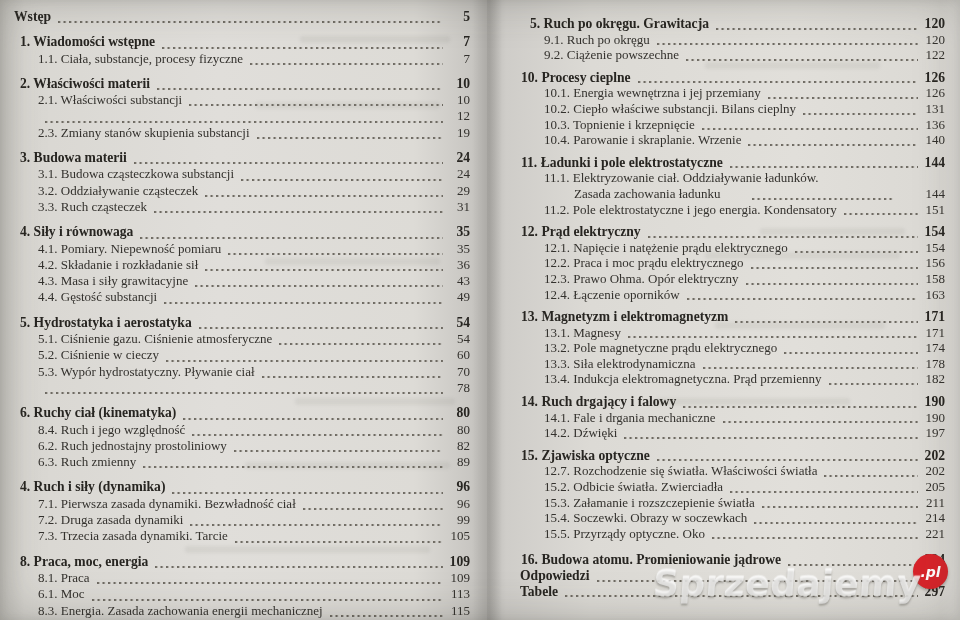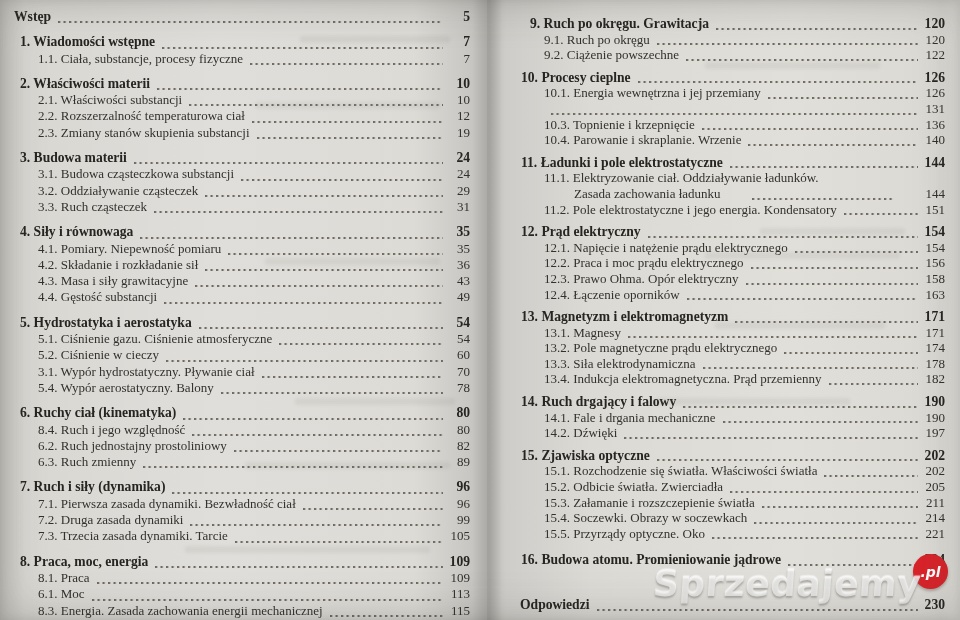--- a/index.html
+++ b/index.html
@@ -40,21 +40,21 @@
   .toc-row.front   { font-weight:bold; font-size:13.6px; color:#272521; padding-left:2px; margin-top:9px; }
   .toc-row.chapter { font-weight:bold; font-size:13.6px; color:#272521; padding-left:8px; margin-top:9px; }
   .toc-row.sub     { padding-left:26px; }
   .toc-row.cont    { padding-left:55px;gap:24px; }
   .toc-row:first-child { margin-top:0; }
 
   .page-right .toc-row.chapter { margin-top:7px; padding-left:1px; }
   .page-right .toc-row.chapter.d1 { padding-left:10px; }
   .page-right .toc-row.sub  { padding-left:24px; }
   .page-right .toc-row.cont { padding-left:54px; }
-  .page-right .toc-row.front { margin-top:29px; padding-left:0;justify-content:space-between; }
+  .page-right .toc-row.front { margin-top:0; padding-left:0;justify-content:space-between; }
   .page-right .toc-row.chapter.big-gap { margin-top:11px; }
 
   .toc-label { flex:0 0 auto; }
   .dots {
     flex:1 1 auto; height:9px; align-self:flex-end; margin:0 3px 1px 7px;
     background-image:radial-gradient(circle at 1.2px 7px, #6e6a62 1px, rgba(0,0,0,0) 1.35px);
     background-size:5.5px 9px; background-repeat:repeat-x;
   }
   .toc-page { flex:0 0 auto; min-width:24px; text-align:right; }
 
@@ -120,21 +120,20 @@
         <span class="toc-label">2. Właściwości materii</span>
         <span class="dots"></span>
         <span class="toc-page">10</span>
       </div>
       <div class="toc-row sub">
         <span class="toc-label">2.1. Właściwości substancji</span>
         <span class="dots"></span>
         <span class="toc-page">10</span>
       </div>
       <div class="toc-row sub">
-        <span class="toc-label">2.2. Rozszerzalność temperaturowa ciał</span>
         <span class="dots"></span>
         <span class="toc-page">12</span>
       </div>
       <div class="toc-row sub">
         <span class="toc-label">2.3. Zmiany stanów skupienia substancji</span>
         <span class="dots"></span>
         <span class="toc-page">19</span>
       </div>
       <div class="toc-row chapter">
         <span class="toc-label">3. Budowa materii</span>
@@ -190,26 +189,25 @@
         <span class="toc-label">5.1. Ciśnienie gazu. Ciśnienie atmosferyczne</span>
         <span class="dots"></span>
         <span class="toc-page">54</span>
       </div>
       <div class="toc-row sub">
         <span class="toc-label">5.2. Ciśnienie w cieczy</span>
         <span class="dots"></span>
         <span class="toc-page">60</span>
       </div>
       <div class="toc-row sub">
-        <span class="toc-label">3.1. Wypór hydrostatyczny. Pływanie ciał</span>
+        <span class="toc-label">5.3. Wypór hydrostatyczny. Pływanie ciał</span>
         <span class="dots"></span>
         <span class="toc-page">70</span>
       </div>
       <div class="toc-row sub">
-        <span class="toc-label">5.4. Wypór aerostatyczny. Balony</span>
         <span class="dots"></span>
         <span class="toc-page">78</span>
       </div>
       <div class="toc-row chapter">
         <span class="toc-label">6. Ruchy ciał (kinematyka)</span>
         <span class="dots"></span>
         <span class="toc-page">80</span>
       </div>
       <div class="toc-row sub">
         <span class="toc-label">8.4. Ruch i jego względność</span>
@@ -220,21 +218,21 @@
         <span class="toc-label">6.2. Ruch jednostajny prostoliniowy</span>
         <span class="dots"></span>
         <span class="toc-page">82</span>
       </div>
       <div class="toc-row sub">
         <span class="toc-label">6.3. Ruch zmienny</span>
         <span class="dots"></span>
         <span class="toc-page">89</span>
       </div>
       <div class="toc-row chapter">
-        <span class="toc-label">7. Ruch i siły (dynamika)</span>
+        <span class="toc-label">4. Ruch i siły (dynamika)</span>
         <span class="dots"></span>
         <span class="toc-page">96</span>
       </div>
       <div class="toc-row sub">
         <span class="toc-label">7.1. Pierwsza zasada dynamiki. Bezwładność ciał</span>
         <span class="dots"></span>
         <span class="toc-page">96</span>
       </div>
       <div class="toc-row sub">
         <span class="toc-label">7.2. Druga zasada dynamiki</span>
@@ -262,21 +260,21 @@
         <span class="toc-page">113</span>
       </div>
       <div class="toc-row sub">
         <span class="toc-label">8.3. Energia. Zasada zachowania energii mechanicznej</span>
         <span class="dots"></span>
         <span class="toc-page">115</span>
       </div>
     </div>
   <div class="page page-right" id="right-page">
       <div class="toc-row chapter d1">
-        <span class="toc-label">9. Ruch po okręgu. Grawitacja</span>
+        <span class="toc-label">5. Ruch po okręgu. Grawitacja</span>
         <span class="dots"></span>
         <span class="toc-page">120</span>
       </div>
       <div class="toc-row sub">
         <span class="toc-label">9.1. Ruch po okręgu</span>
         <span class="dots"></span>
         <span class="toc-page">120</span>
       </div>
       <div class="toc-row sub">
         <span class="toc-label">9.2. Ciążenie powszechne</span>
@@ -287,20 +285,21 @@
         <span class="toc-label">10. Procesy cieplne</span>
         <span class="dots"></span>
         <span class="toc-page">126</span>
       </div>
       <div class="toc-row sub">
         <span class="toc-label">10.1. Energia wewnętrzna i jej przemiany</span>
         <span class="dots"></span>
         <span class="toc-page">126</span>
       </div>
       <div class="toc-row sub">
+        <span class="toc-label">10.2. Ciepło właściwe substancji. Bilans cieplny</span>
         <span class="dots"></span>
         <span class="toc-page">131</span>
       </div>
       <div class="toc-row sub">
         <span class="toc-label">10.3. Topnienie i krzepnięcie</span>
         <span class="dots"></span>
         <span class="toc-page">136</span>
       </div>
       <div class="toc-row sub">
         <span class="toc-label">10.4. Parowanie i skraplanie. Wrzenie</span>
@@ -389,21 +388,21 @@
         <span class="toc-label">14.2. Dźwięki</span>
         <span class="dots"></span>
         <span class="toc-page">197</span>
       </div>
       <div class="toc-row chapter">
         <span class="toc-label">15. Zjawiska optyczne</span>
         <span class="dots"></span>
         <span class="toc-page">202</span>
       </div>
       <div class="toc-row sub">
-        <span class="toc-label">15.1. Rozchodzenie się światła. Właściwości światła</span>
+        <span class="toc-label">12.7. Rozchodzenie się światła. Właściwości światła</span>
         <span class="dots"></span>
         <span class="toc-page">202</span>
       </div>
       <div class="toc-row sub">
         <span class="toc-label">15.2. Odbicie światła. Zwierciadła</span>
         <span class="dots"></span>
         <span class="toc-page">205</span>
       </div>
       <div class="toc-row sub">
         <span class="toc-label">15.3. Załamanie i rozszczepienie światła</span>

